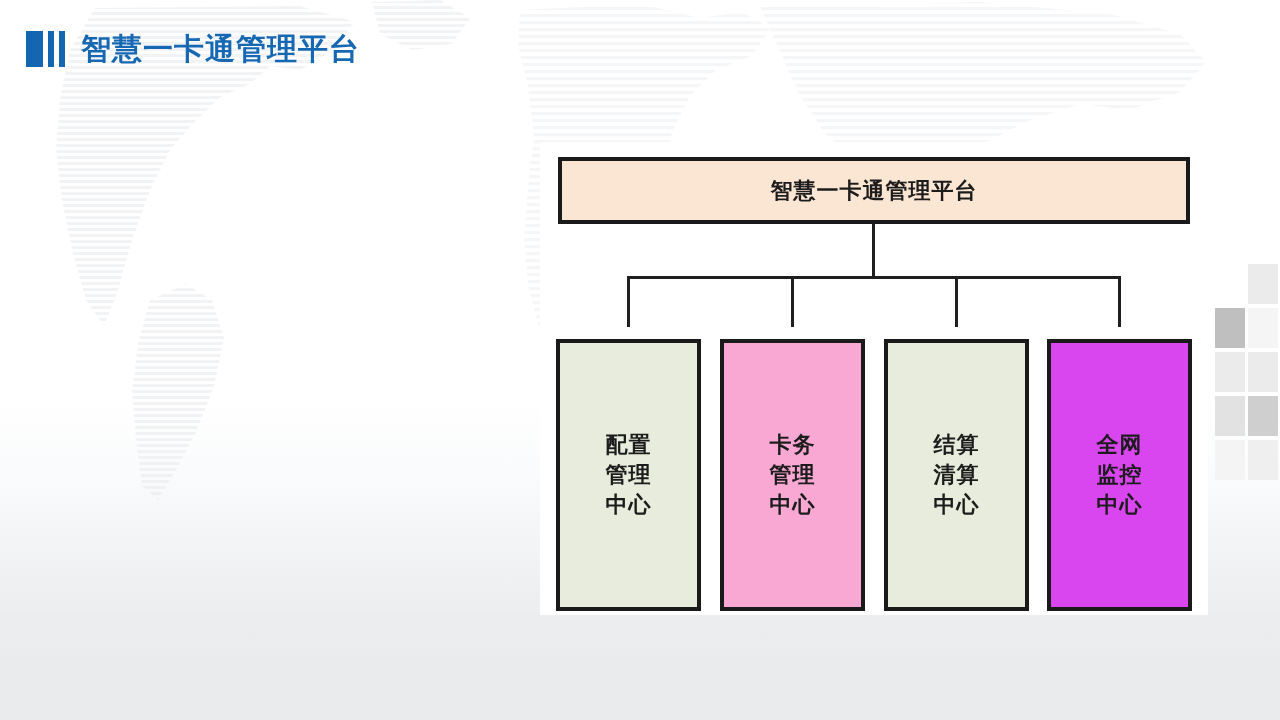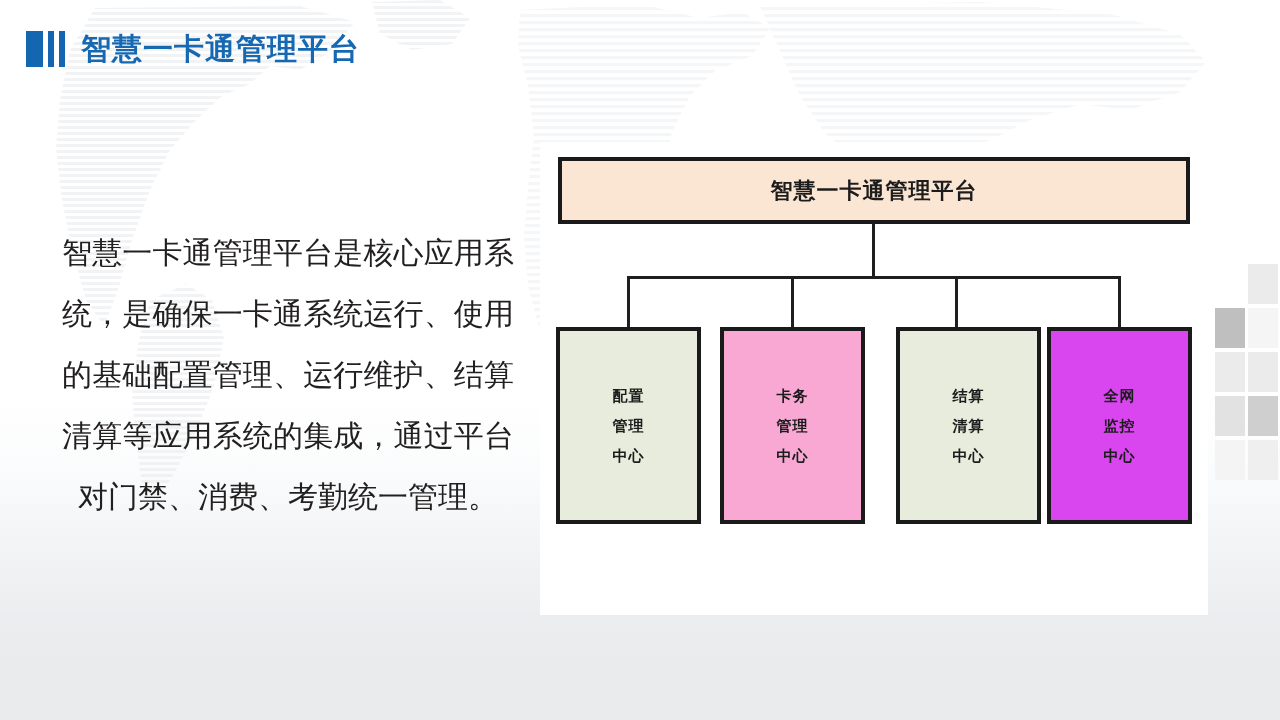--- a/index.html
+++ b/index.html
@@ -141,25 +141,25 @@
     left: 18px;
     top: 15px;
     width: 632px;
     height: 67px;
     background: #fbe5d3;
     font-size: 22px;
     letter-spacing: 1px;
   }
 
   .node.leaf {
-    top: 185px;
+    top: 197px;
     width: 145px;
-    height: 197px;
+    height: 272px;
     background: #e7ecdc;
-    font-size: 15px;
+    font-size: 22px;
     line-height: 30px;
     letter-spacing: 1px;
   }
   .node.leaf .leaf-text {
     display: block;
   }
   .node.leaf .leaf-text span { display: block; }
 
   .leaf-0 { left: 16px;  }
   .leaf-1 { left: 180px; }
@@ -248,21 +248,20 @@
 
   <div class="header">
     <div class="accent">
       <div class="bar wide" style="background: rgb(21, 102, 176);"></div>
       <div class="bar thin" style="background: rgb(21, 102, 176);"></div>
       <div class="bar thin" style="background: rgb(21, 102, 176);"></div>
     </div>
     <div class="header-title" style="color: rgb(22, 104, 179);">智慧一卡通管理平台</div>
   </div>
 
-  <div class="para">智慧一卡通管理平台是核心应用系统，是确保一卡通系统运行、使用的基础配置管理、运行维护、结算清算等应用系统的集成，通过平台对门禁、消费、考勤统一管理。</div>
 
   <div class="panel">
     <div class="diagram">
 
       <div class="node root" style="background: rgb(251, 229, 211); border-color: rgb(26, 26, 26);">
         <span>智慧一卡通管理平台</span>
       </div>
 
       <div class="conn stem"></div>
       <div class="conn bus"></div>
@@ -280,21 +279,21 @@
       </div>
 
       <div class="node leaf leaf-1" style="background: #f9a8d4; border-color: rgb(26, 26, 26);">
         <span class="leaf-text">
           <span>卡务</span>
           <span>管理</span>
           <span>中心</span>
         </span>
       </div>
 
-      <div class="node leaf leaf-2" style="background: rgb(231, 236, 220); border-color: rgb(26, 26, 26); margin-left: 12px;">
+      <div class="node leaf leaf-2" style="background: rgb(231, 236, 220); border-color: rgb(26, 26, 26);">
         <span class="leaf-text">
           <span>结算</span>
           <span>清算</span>
           <span>中心</span>
         </span>
       </div>
 
       <div class="node leaf leaf-3" style="background: #d946ef; border-color: rgb(26, 26, 26);">
         <span class="leaf-text">
           <span>全网</span>

